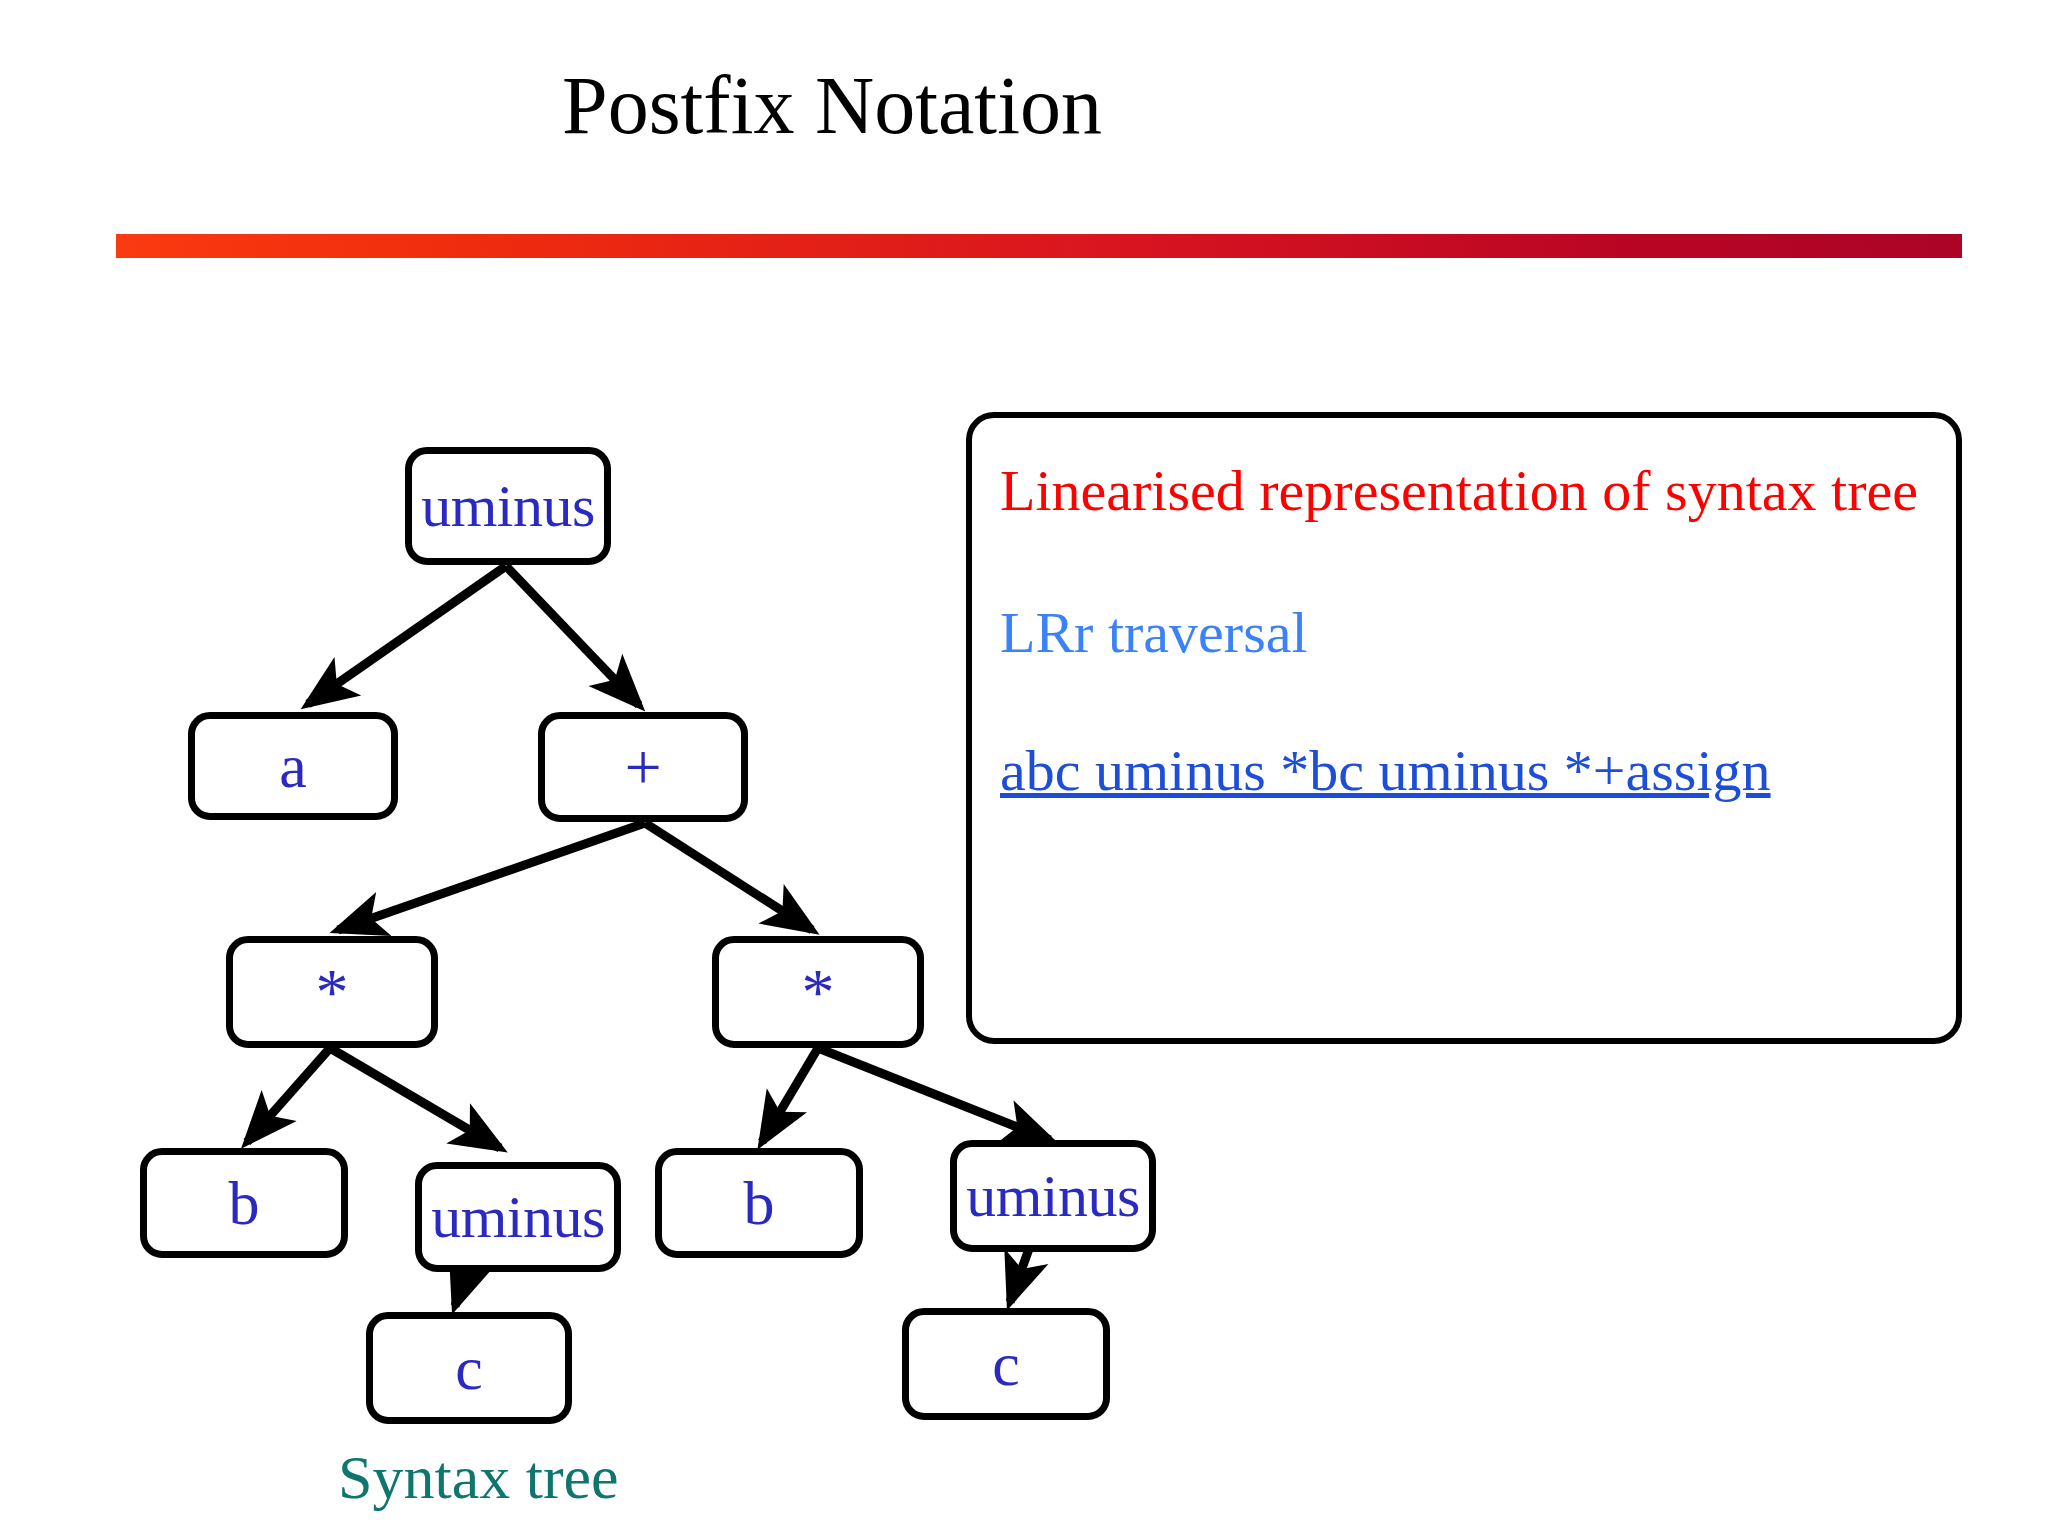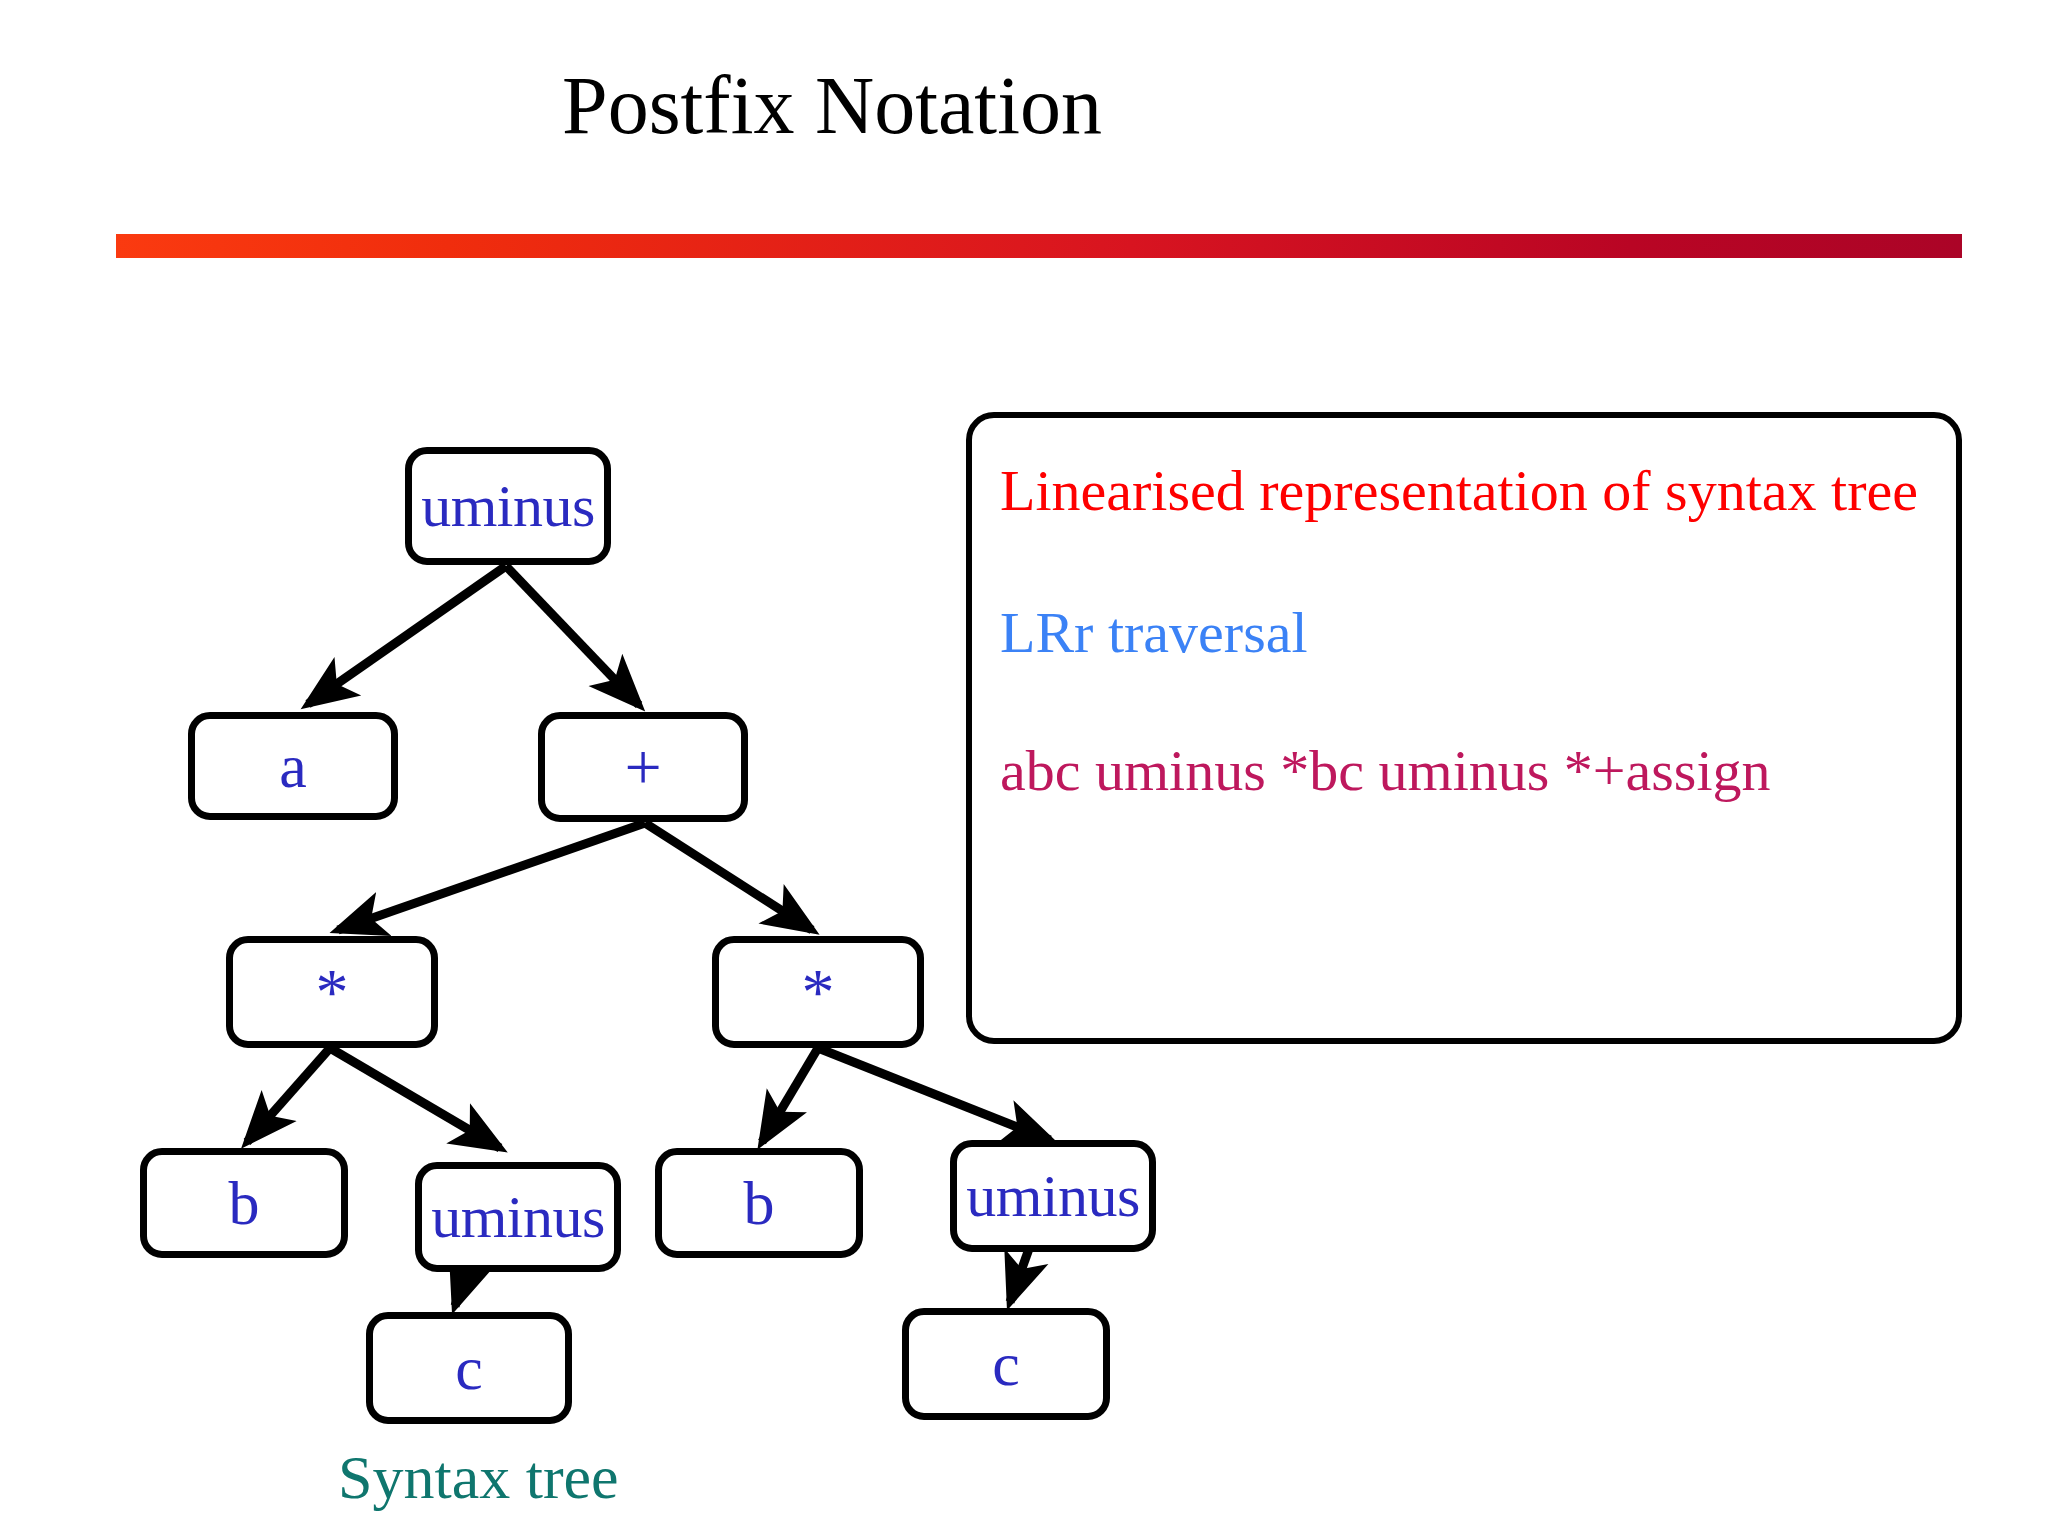--- a/index.html
+++ b/index.html
@@ -114,21 +114,21 @@
     top: 38px;
     right: 18px;
   }
   .info-line {
     font-family: "Liberation Serif", "DejaVu Serif", serif;
     font-size: 58px;
     line-height: 70px;
   }
   .info-line.red    { color: #fe0000; }
   .info-line.black  { color: #3b82f6; }
-  .info-line.blue   { color: #be185d; }
+  .info-line.blue   { color: #1d4ed8; text-decoration: underline; }
   .info-gap { height: 72px; }
   .info-gap-sm { height: 68px; }
 </style>
 </head>
 <body>
 
 <div id="slide">
 
   <div id="slide-title">Postfix Notation</div>
 

